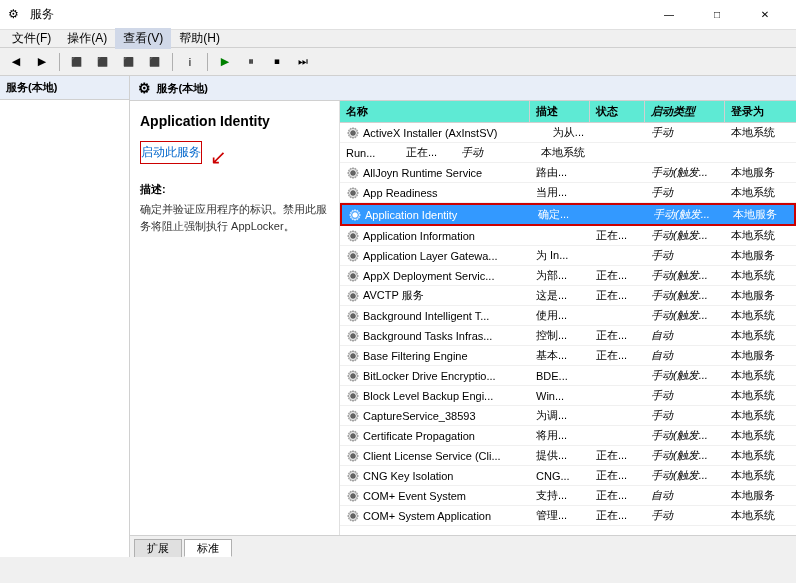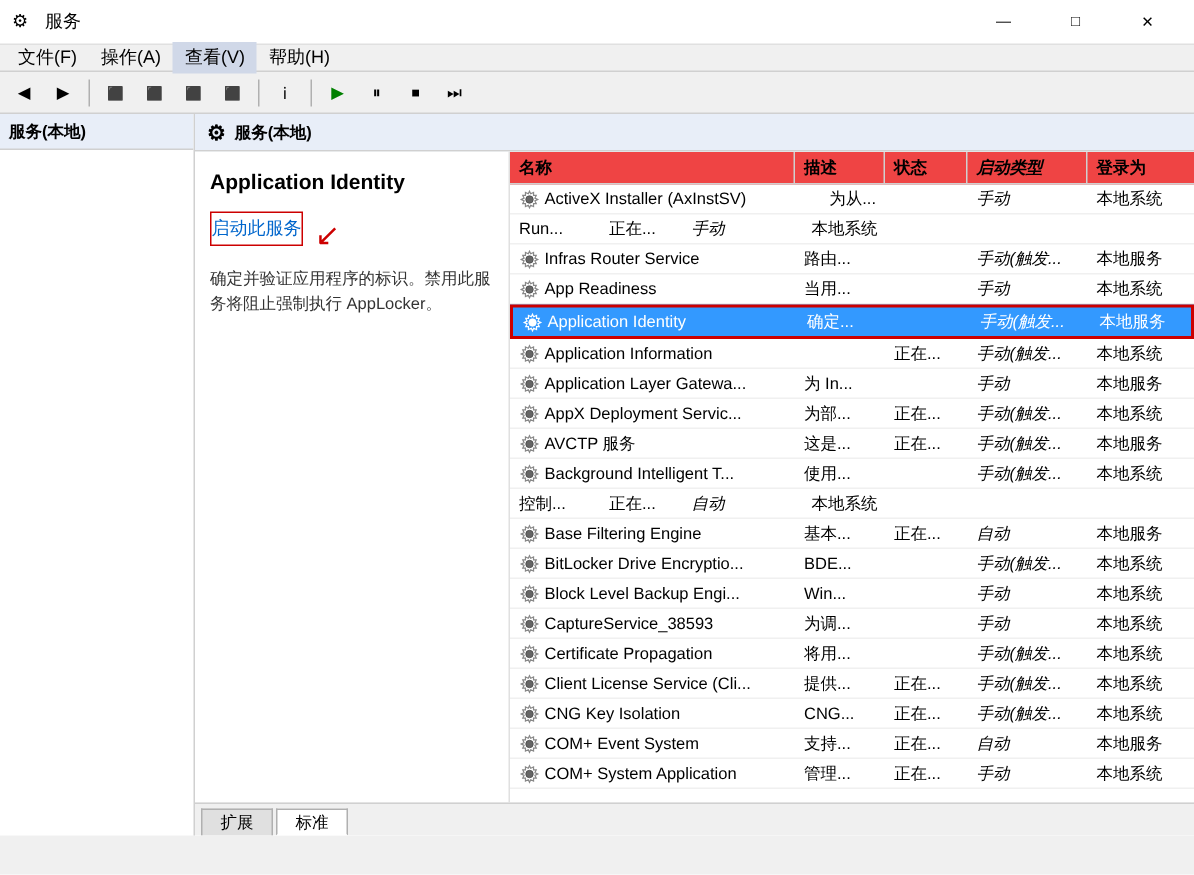--- a/index.html
+++ b/index.html
@@ -169,21 +169,21 @@
     
     .service-list-area {
       flex: 1;
       overflow-y: auto;
       overflow-x: hidden;
     }
 
     
     .list-header {
       display: flex;
-      background: #ef4444;
+      background: #5eead4;
       border-bottom: 1px solid #d0d0d0;
       position: sticky;
       top: 0;
       z-index: 10;
     }
     .list-header-cell {
       padding: 3px 6px;
       font-size: 11px;
       font-weight: bold;
       border-right: 1px solid #d0d0d0;
@@ -327,20 +327,21 @@
     </div>
 
     <div class="content-area">
 
       <div class="service-detail">
         <div class="service-detail-title">Application Identity</div>
         <div style="display:flex;align-items:center;margin-bottom:6px;">
           <a class="start-link">启动此服务</a>
           <span style="color:#cc0000;font-size:20px;margin-left:8px;display:inline-block;">↙</span>
         </div>
+        <div class="description-label">描述:</div>
         <div class="description-text">确定并验证应用程序的标识。禁用此服务将阻止强制执行 AppLocker。</div>
       </div>
 
       <div class="service-list-area">
 
         <div class="list-header">
           <div class="list-header-cell col-name">名称</div>
           <div class="list-header-cell col-desc">描述</div>
           <div class="list-header-cell col-status">状态</div>
           <div class="list-header-cell col-start">启动类型</div>
@@ -366,21 +367,21 @@
               <div class="list-cell col-status" style="color: rgb(0, 0, 0);">正在...</div>
               <div class="list-cell col-start" style="color: rgb(0, 0, 0);">手动</div>
               <div class="list-cell col-login" style="color: rgb(0, 0, 0);">本地系统</div>
             </div>
             <div class="list-row">
               <div class="list-cell col-name service-name-cell">
                 <span style="width: 14px; height: 14px; display: inline-block; margin-right: 3px; vertical-align: middle; flex-shrink: 0;"><svg width="14" height="14" viewBox="0 0 14 14" xmlns="http://www.w3.org/2000/svg">
     <circle cx="7" cy="7" r="2.5" fill="#666" stroke="#444" stroke-width="0.5"></circle>
     <path d="M7 1.5 L7.8 3.2 L9.7 2.3 L9.7 4.2 L11.5 4.2 L10.6 6.1 L12.5 7 L10.6 7.9 L11.5 9.8 L9.7 9.8 L9.7 11.7 L7.8 10.8 L7 12.5 L6.2 10.8 L4.3 11.7 L4.3 9.8 L2.5 9.8 L3.4 7.9 L1.5 7 L3.4 6.1 L2.5 4.2 L4.3 4.2 L4.3 2.3 L6.2 3.2 Z" fill="none" stroke="#888" stroke-width="0.8"></path>
   </svg></span>
-                <span style="color: rgb(0, 0, 0);">Infras Router Service</span>
+                <span style="color: rgb(0, 0, 0);">AllJoyn Runtime Service</span>
               </div>
               <div class="list-cell col-desc" style="color: rgb(0, 0, 0);">路由...</div>
               <div class="list-cell col-status" style="color: rgb(0, 0, 0);"></div>
               <div class="list-cell col-start" style="color: rgb(0, 0, 0);">手动(触发...</div>
               <div class="list-cell col-login" style="color: rgb(0, 0, 0);">本地服务</div>
             </div>
             <div class="list-row">
               <div class="list-cell col-name service-name-cell">
                 <span style="width: 14px; height: 14px; display: inline-block; margin-right: 3px; vertical-align: middle; flex-shrink: 0;"><svg width="14" height="14" viewBox="0 0 14 14" xmlns="http://www.w3.org/2000/svg">
     <circle cx="7" cy="7" r="2.5" fill="#666" stroke="#444" stroke-width="0.5"></circle>
@@ -465,20 +466,27 @@
     <path d="M7 1.5 L7.8 3.2 L9.7 2.3 L9.7 4.2 L11.5 4.2 L10.6 6.1 L12.5 7 L10.6 7.9 L11.5 9.8 L9.7 9.8 L9.7 11.7 L7.8 10.8 L7 12.5 L6.2 10.8 L4.3 11.7 L4.3 9.8 L2.5 9.8 L3.4 7.9 L1.5 7 L3.4 6.1 L2.5 4.2 L4.3 4.2 L4.3 2.3 L6.2 3.2 Z" fill="none" stroke="#888" stroke-width="0.8"></path>
   </svg></span>
                 <span style="color: rgb(0, 0, 0);">Background Intelligent T...</span>
               </div>
               <div class="list-cell col-desc" style="color: rgb(0, 0, 0);">使用...</div>
               <div class="list-cell col-status" style="color: rgb(0, 0, 0);"></div>
               <div class="list-cell col-start" style="color: rgb(0, 0, 0);">手动(触发...</div>
               <div class="list-cell col-login" style="color: rgb(0, 0, 0);">本地系统</div>
             </div>
             <div class="list-row">
+              <div class="list-cell col-name service-name-cell">
+                <span style="width: 14px; height: 14px; display: inline-block; margin-right: 3px; vertical-align: middle; flex-shrink: 0;"><svg width="14" height="14" viewBox="0 0 14 14" xmlns="http://www.w3.org/2000/svg">
+    <circle cx="7" cy="7" r="2.5" fill="#666" stroke="#444" stroke-width="0.5"></circle>
+    <path d="M7 1.5 L7.8 3.2 L9.7 2.3 L9.7 4.2 L11.5 4.2 L10.6 6.1 L12.5 7 L10.6 7.9 L11.5 9.8 L9.7 9.8 L9.7 11.7 L7.8 10.8 L7 12.5 L6.2 10.8 L4.3 11.7 L4.3 9.8 L2.5 9.8 L3.4 7.9 L1.5 7 L3.4 6.1 L2.5 4.2 L4.3 4.2 L4.3 2.3 L6.2 3.2 Z" fill="none" stroke="#888" stroke-width="0.8"></path>
+  </svg></span>
+                <span style="color: rgb(0, 0, 0);">Background Tasks Infras...</span>
+              </div>
               <div class="list-cell col-desc" style="color: rgb(0, 0, 0);">控制...</div>
               <div class="list-cell col-status" style="color: rgb(0, 0, 0);">正在...</div>
               <div class="list-cell col-start" style="color: rgb(0, 0, 0);">自动</div>
               <div class="list-cell col-login" style="color: rgb(0, 0, 0);">本地系统</div>
             </div>
             <div class="list-row">
               <div class="list-cell col-name service-name-cell">
                 <span style="width: 14px; height: 14px; display: inline-block; margin-right: 3px; vertical-align: middle; flex-shrink: 0;"><svg width="14" height="14" viewBox="0 0 14 14" xmlns="http://www.w3.org/2000/svg">
     <circle cx="7" cy="7" r="2.5" fill="#666" stroke="#444" stroke-width="0.5"></circle>
     <path d="M7 1.5 L7.8 3.2 L9.7 2.3 L9.7 4.2 L11.5 4.2 L10.6 6.1 L12.5 7 L10.6 7.9 L11.5 9.8 L9.7 9.8 L9.7 11.7 L7.8 10.8 L7 12.5 L6.2 10.8 L4.3 11.7 L4.3 9.8 L2.5 9.8 L3.4 7.9 L1.5 7 L3.4 6.1 L2.5 4.2 L4.3 4.2 L4.3 2.3 L6.2 3.2 Z" fill="none" stroke="#888" stroke-width="0.8"></path>

